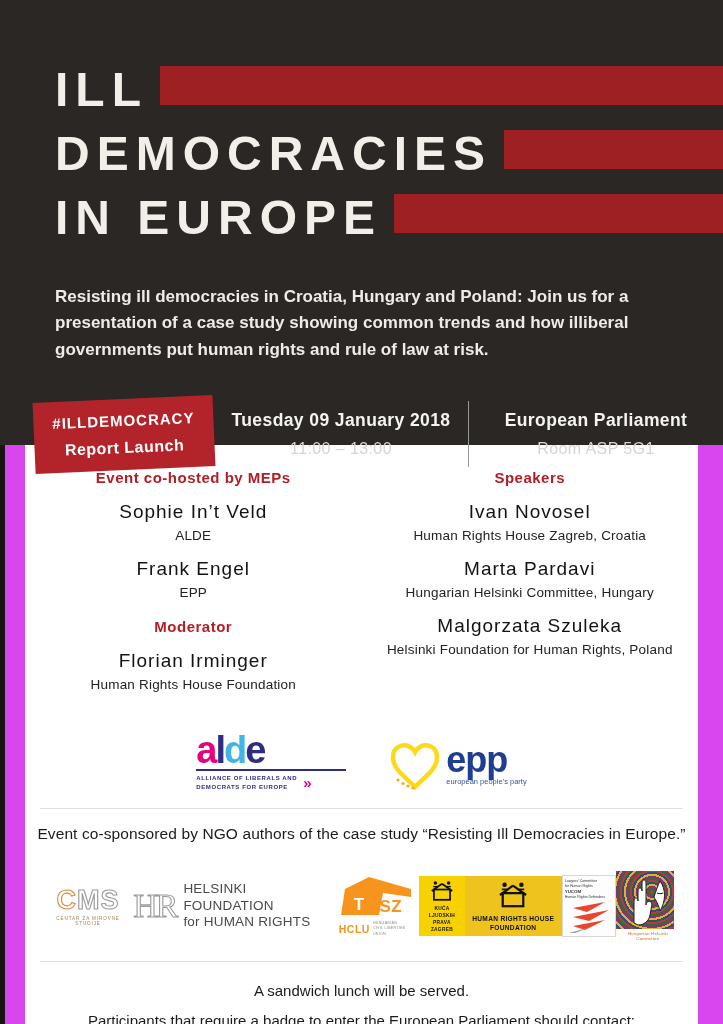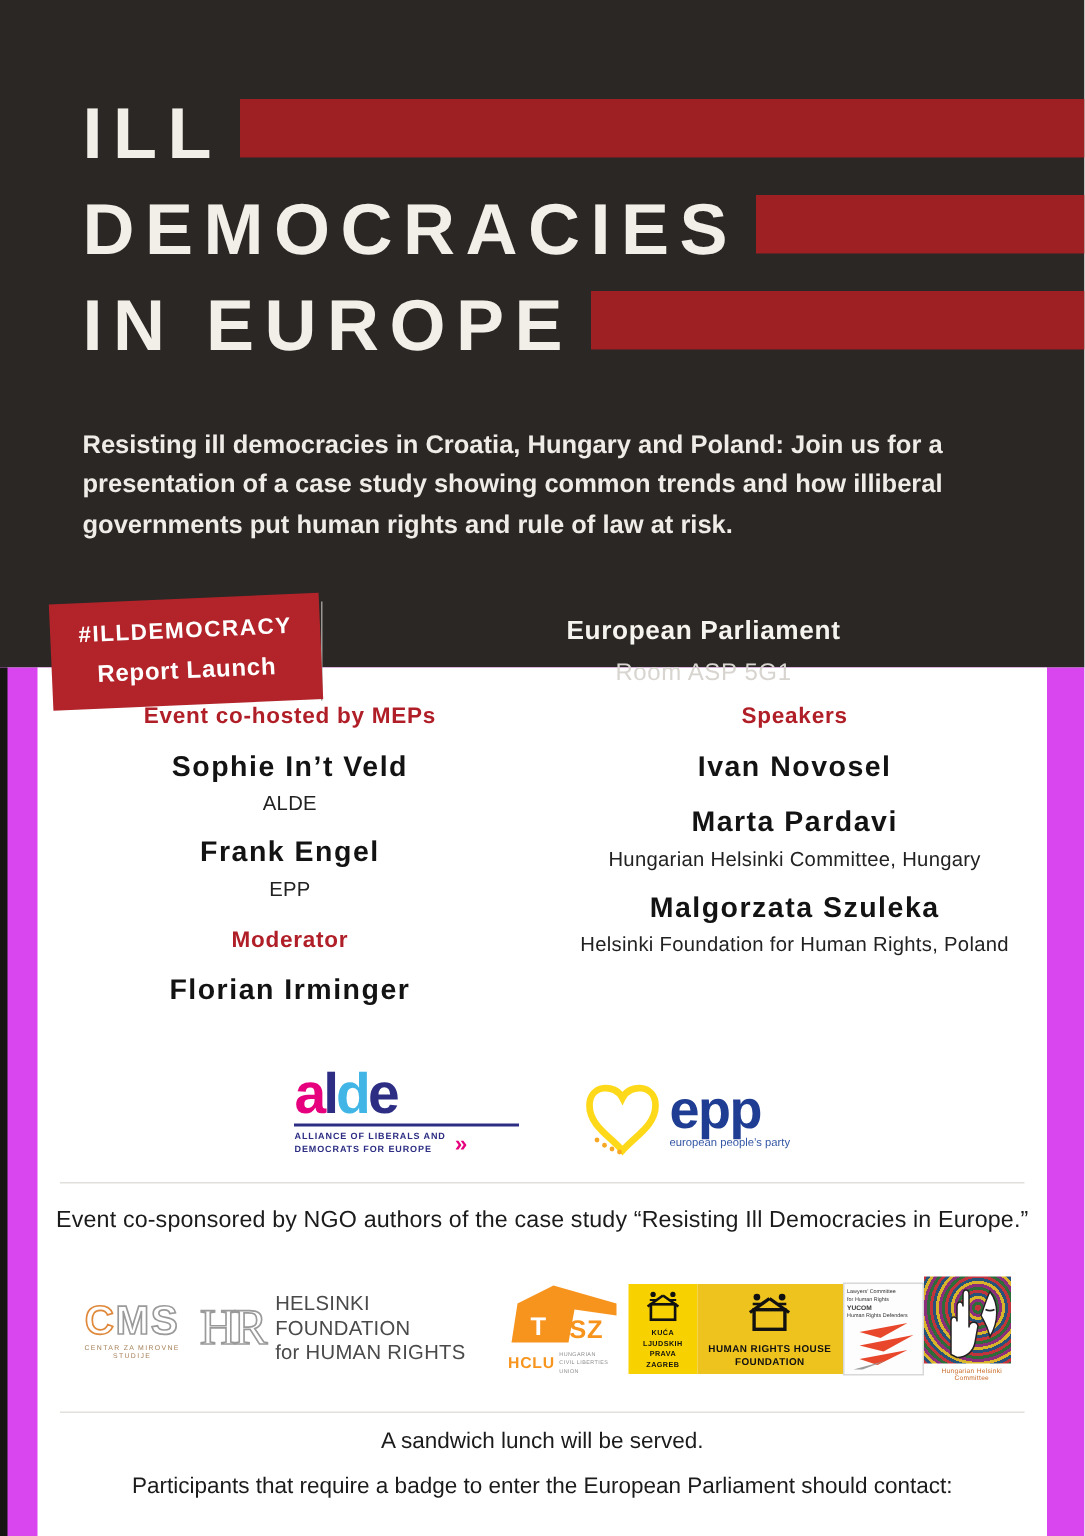--- a/index.html
+++ b/index.html
@@ -21,21 +21,21 @@
   .info-sub{color:#d8d5d0;font-size:16px;margin-top:9px;letter-spacing:0.4px;}
   .vdivider{width:1px;height:66px;background:#9a9894;}
 
   
   .lower{background:#d946ef;height:746px;box-sizing:border-box;border-left:5px solid #171513;padding:0 25px 0 20px;}
   .card{background:#ffffff;height:100%;box-sizing:border-box;padding-top:24px;}
 
   .columns{display:flex;}
   .col{flex:1;text-align:center;}
   .sec-heading{color:#b01f27;font-size:15px;font-weight:bold;letter-spacing:0.5px;}
-  .person-name{color:#131313;font-size:19px;font-weight:bold;letter-spacing:1px;margin-top:15px;}
+  .person-name{color:#131313;font-size:19px;font-weight:normal;letter-spacing:1px;margin-top:15px;}
   .person-org{color:#222;font-size:13.5px;margin-top:5px;letter-spacing:0.2px;}
   .sec-heading.mt{margin-top:18px;}
 
   
   .party-logos{display:flex;justify-content:center;align-items:flex-end;gap:42px;margin-top:28px;height:72px;}
   .alde{width:150px;text-align:left;}
   .alde-word{font-size:38px;font-weight:bold;letter-spacing:-2px;line-height:0.9;}
   .alde-a{color:#e6007e;}.alde-l{color:#2d2e83;}.alde-d{color:#41b6e6;}.alde-e{color:#2d2e83;}
   .alde-rule{height:2px;background:#2d2e83;margin-top:2px;}
   .alde-cap{display:flex;align-items:center;margin-top:3px;}
@@ -77,21 +77,21 @@
   .yucom{width:54px;height:62px;background:#fdfdfd;border:1px solid #d8d8d8;box-sizing:border-box;padding:3px 2px;}
   .yucom-text{font-size:3.6px;color:#333;line-height:1.4;}
   .yucom-text .yline2{font-weight:bold;font-size:4.4px;}
   .hhc{text-align:center;}
   .hhc-box{width:58px;height:58px;position:relative;overflow:hidden;
     background:repeating-radial-gradient(circle at 62% 36%, #c2343b 0 2px, #2e6d39 2px 4px, #8c2f7a 4px 6px, #d9b32a 6px 8px, #27537a 8px 10px);}
   .hhc-cap{font-size:4.4px;color:#c96a28;margin-top:2px;letter-spacing:0.2px;}
 
   
   .footer-line{text-align:center;color:#1b1b1b;font-size:15px;}
-  .f1{margin-top:10px;}
+  .f1{margin-top:20px;}
   .f2{margin-top:13px;}
 </style>
 </head>
 <body>
 
 <div class="poster">
 
   <div class="header">
     <div class="title-row">
       <span class="title-text">ILL</span>
@@ -106,20 +106,24 @@
       <div class="title-bar"></div>
     </div>
 
     <div class="intro">Resisting ill democracies in Croatia, Hungary and Poland: Join us for a presentation of a case study showing common trends and how illiberal governments put human rights and rule of law at risk.</div>
 
     <div class="info-row">
       <div class="badge">
         <div class="b1">#ILLDEMOCRACY</div>
         <div class="b2">Report Launch</div>
       </div>
+      <div class="info-cell">
+        <div class="info-main">Tuesday 09 January 2018</div>
+        <div class="info-sub">11:00 – 13:00</div>
+      </div>
       <div class="vdivider"></div>
       <div class="info-cell">
         <div class="info-main">European Parliament</div>
         <div class="info-sub">Room ASP 5G1</div>
       </div>
     </div>
   </div>
 
   <div class="lower">
     <div class="card">
@@ -131,27 +135,29 @@
             <div class="person-name">Sophie In’t Veld</div>
             <div class="person-org">ALDE</div>
           </div>
           <div>
             <div class="person-name">Frank Engel</div>
             <div class="person-org">EPP</div>
           </div>
           <div class="sec-heading mt">Moderator</div>
           <div>
             <div class="person-name">Florian Irminger</div>
+            <div class="person-org">Human Rights House Foundation</div>
           </div>
         </div>
 
         <div class="col">
           <div class="sec-heading">Speakers</div>
           <div>
             <div class="person-name">Ivan Novosel</div>
+            <div class="person-org">Human Rights House Zagreb, Croatia</div>
           </div>
           <div>
             <div class="person-name">Marta Pardavi</div>
             <div class="person-org">Hungarian Helsinki Committee, Hungary</div>
           </div>
           <div>
             <div class="person-name">Malgorzata Szuleka</div>
             <div class="person-org">Helsinki Foundation for Human Rights, Poland</div>
           </div>
         </div>

